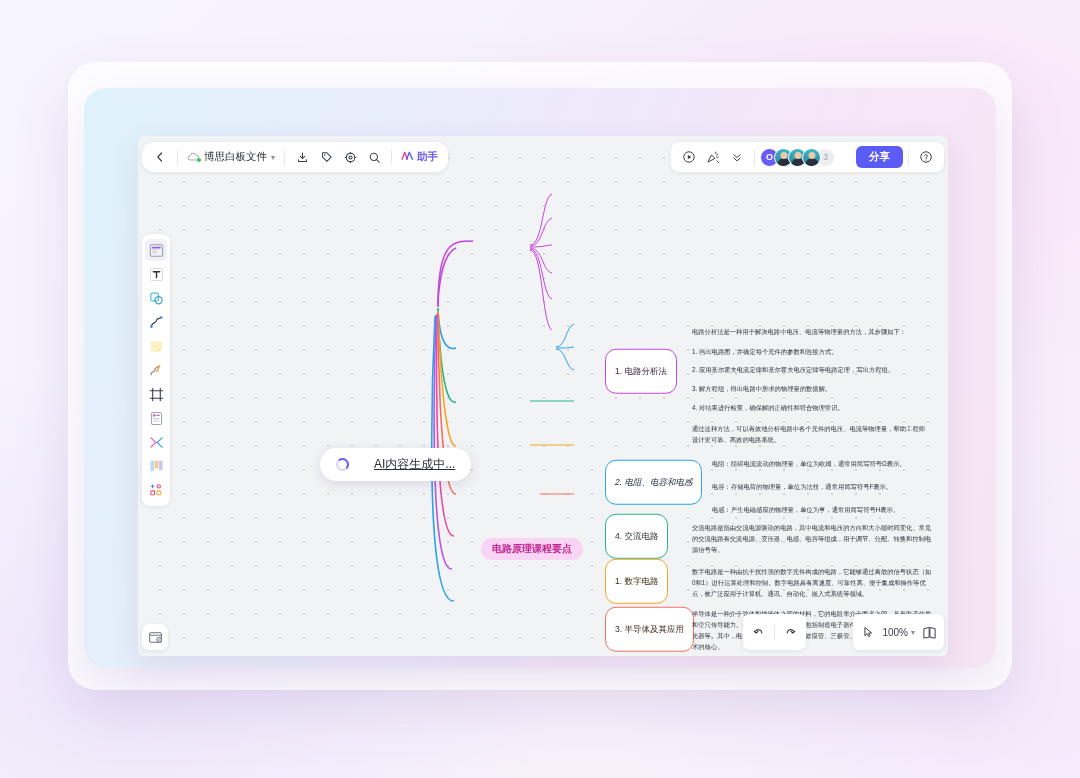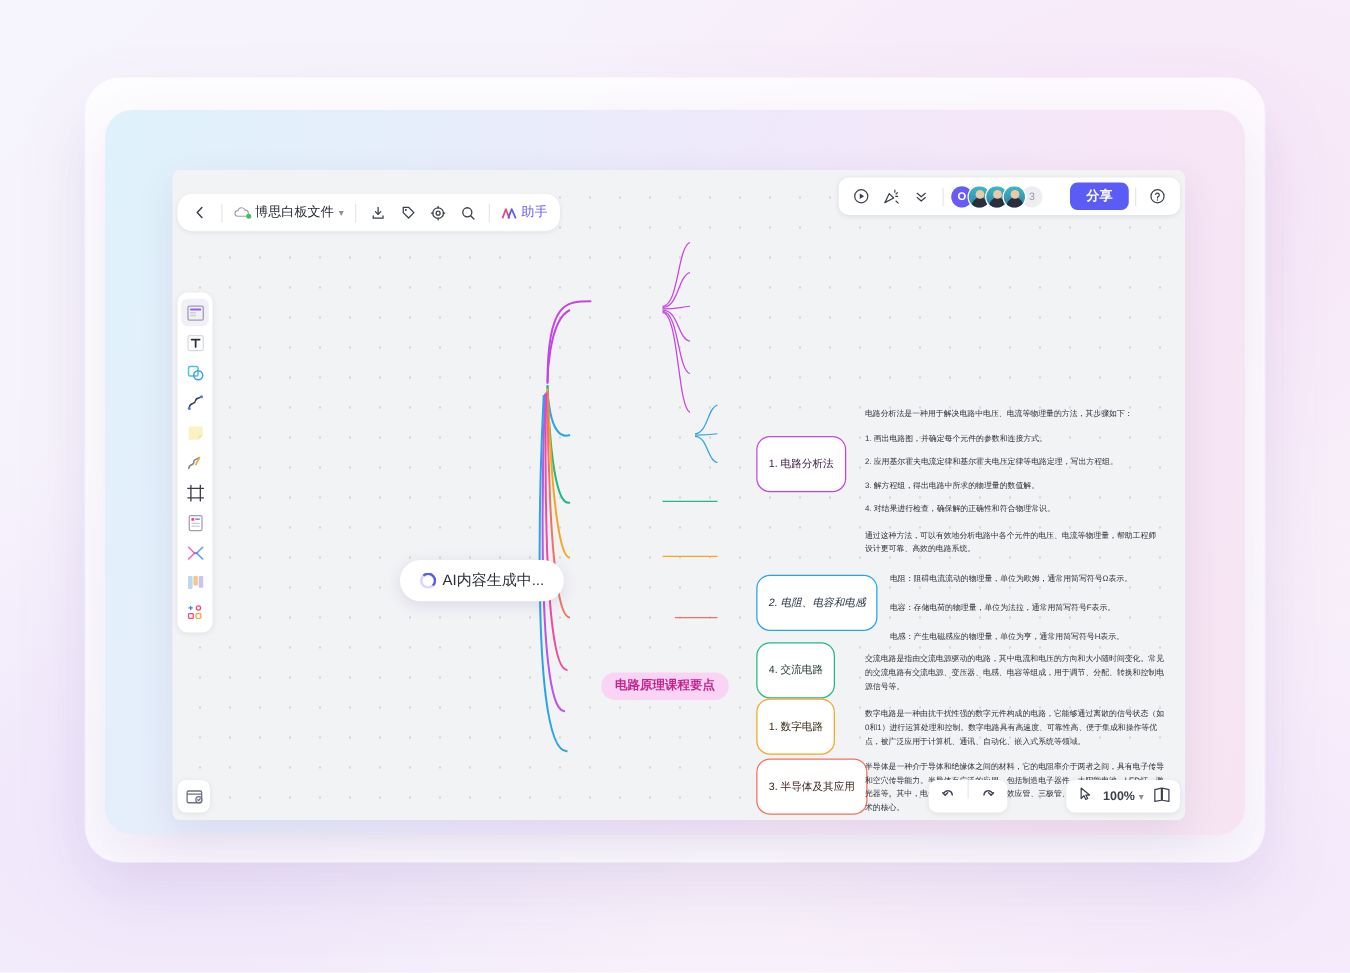--- a/index.html
+++ b/index.html
@@ -59,21 +59,20 @@
   
   .topbar-left {
     position: absolute; left: 4px; top: 6px;
     height: 30px;
     display: flex; align-items: center;
     background: #fff;
     border-radius: 12px;
     box-shadow: 0 1px 4px rgba(0,0,0,0.08);
     padding: 0 6px;
     z-index: 5;
-    margin-top: 13px;
   }
   .topbar-right {
     position: absolute; right: 4px; top: 6px;
     height: 30px;
     display: flex; align-items: center;
     background: #fff;
     border-radius: 8px;
     box-shadow: 0 1px 4px rgba(0,0,0,0.08);
     padding: 0 6px;
     z-index: 5;
@@ -91,22 +90,22 @@
     font-size: 10.5px; color: #262a33; padding: 0 4px;
     cursor: pointer; white-space: nowrap;
   }
   .cloud-ico { position: relative; display:inline-block; width:13px; height:12px; }
   .dot-green {
     position: absolute; right: -1px; bottom: 1px;
     width: 4px; height: 4px; border-radius: 50%; background: #34c759;
   }
   .chev { font-size: 8px; color: #8a8f9a; }
   .assist {
-    display: flex; align-items: flex-end; gap: 3px;
-    font-size: 10.5px; font-weight: normal; color: #6b5bf5;
+    display: flex; align-items: flex-start; gap: 3px;
+    font-size: 10.5px; font-weight: bold; color: #6b5bf5;
     padding: 0 4px; cursor: pointer; white-space: nowrap;
   }
   .assist-ico { width: 13px; height: 12px; }
 
   .avatars { display: flex; align-items: center; }
   .av {
     width: 19px; height: 19px; border-radius: 50%;
     border: 1.5px solid #fff; margin-left: -5px;
     background: #4b4f7a; overflow: hidden; position: relative;
     cursor: pointer;
@@ -162,25 +161,24 @@
     width: 26px; height: 26px;
     background:#fff; border-radius: 7px;
     display:flex;align-items:center;justify-content:center;
     box-shadow: 0 1px 5px rgba(0,0,0,0.08);
     z-index: 5; cursor: pointer;
   }
 
   
   .br-group {
     position: absolute; bottom: 6px;
-    height: 26px; background: #fff; border-radius: 7px;
-    display: flex; padding: 0 4px;
+    height: 36px; background: #fff; border-radius: 7px;
+    display: flex; align-items: center; padding: 0 4px;
     box-shadow: 0 1px 5px rgba(0,0,0,0.08);
     z-index: 5;
-    font-weight: bold;
   }
   .br-undo { right: 142px; }
   .br-zoom { right: 4px; }
   .br-btn {
     width: 22px; height: 22px;
     display:flex;align-items:center;justify-content:center;
     border-radius:5px; cursor:pointer; color:#3a3f4a;
   }
   .zoom-val {
     font-size: 10px; color: #3a3f4a; padding: 0 3px;
@@ -210,28 +208,28 @@
   }
   .txtblock {
     position: absolute;
     font-size: 6.3px;
     line-height: 1.75;
     color: #2b2f38;
     cursor: pointer;
   }
   .ai-chip {
     position: absolute;
-    display: flex; align-items: center; gap: 5px;
+    display: flex; align-items: center; gap: 25px;
     background: #fff;
     border-radius: 17px;
     padding: 8px 16px;
     font-size: 12px;
     color: #2b2f38;
     box-shadow: 0 3px 12px rgba(80,60,140,0.14);
-    z-index: 6; cursor: default;
+    z-index: 6; cursor: default; text-decoration: underline;
   }
   .spinner {
     width: 13px; height: 13px; border-radius: 50%;
     border: 2px solid #d9d6fb;
     border-top-color: #5b5bf5;
     border-right-color: #5b5bf5;
   }
   svg { display: block; }
 </style>
 </head>

